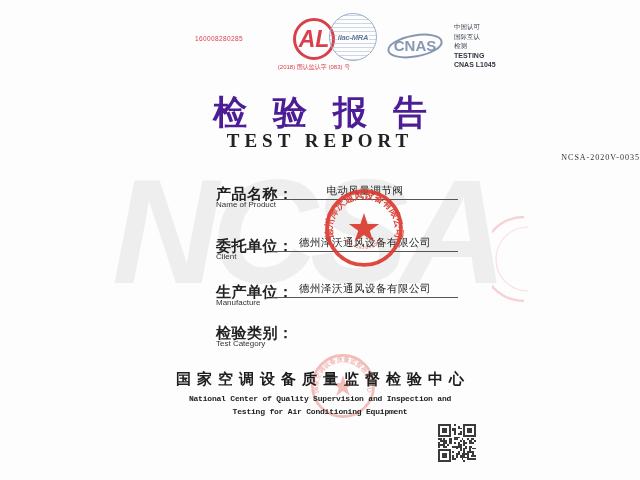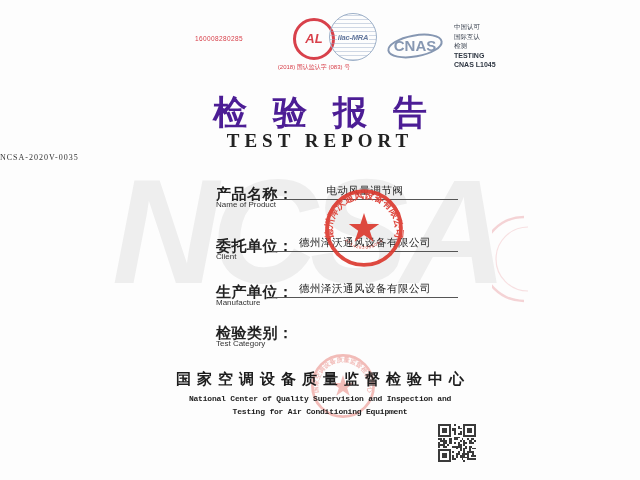--- a/index.html
+++ b/index.html
@@ -12,39 +12,39 @@
     font-weight:700;font-style:italic;letter-spacing:-8px;color:rgba(40,40,40,0.07);
     font-family:"Liberation Sans",sans-serif;user-select:none;}
 
   
   .cma{position:absolute;left:184px;top:33px;width:70px;text-align:center;}
   .cma-pill{display:inline-block;border:3px solid #d8414b;border-radius:13px;
     padding:1px 7px;color:#d8414b;font-weight:700;font-size:14px;letter-spacing:1px;}
   .cma-num{margin-top:2px;color:#d8414b;font-size:6.5px;letter-spacing:.4px;}
   .cal{position:absolute;left:266px;top:18px;width:96px;text-align:center;}
   .cal-circle{margin:0 auto;width:36px;height:36px;border:3px solid #d8414b;border-radius:50%;
-    color:#d8414b;font-weight:700;font-size:13px;line-height:36px;font-style:italic;}
+    color:#d8414b;font-weight:700;font-size:23px;line-height:36px;font-style:italic;}
   .cal-caption{margin-top:3px;color:#d8414b;font-size:6px;white-space:nowrap;}
   .ilac{position:absolute;left:329px;top:13px;width:46px;height:46px;border-radius:50%;
     border:1.5px solid #9db0c8;
     background:repeating-linear-gradient(0deg,rgba(150,168,198,.45) 0 1px,transparent 1px 4px);
     display:flex;align-items:center;justify-content:center;font-style:italic;}
   .ilac-label{background:#fdfdfd;color:#64789e;font-weight:700;font-size:7.5px;
     padding:0 1px;letter-spacing:-.2px;}
   .cnas{position:absolute;left:386px;top:32px;width:58px;height:28px;}
   .accred{position:absolute;left:454px;top:22px;font-size:6.5px;line-height:9.5px;color:#3b4350;}
   .accred .b{font-weight:700;font-size:7px;color:#2e3642;}
 
   
   .title-zh{position:absolute;left:0;top:90px;width:640px;text-align:center;
     font-size:34px;font-weight:700;color:#4c1d95;letter-spacing:26px;text-indent:26px;}
   .title-en{position:absolute;left:0;top:130px;width:640px;text-align:center;
     font-family:"Liberation Serif",serif;font-size:19px;font-weight:600;
     letter-spacing:5px;color:#222;}
-  .report-no{position:absolute;left:0;top:153px;width:640px;text-align:left;
+  .report-no{position:absolute;left:0;top:153px;width:640px;text-align:right;
     font-family:"Liberation Serif",serif;font-size:8px;letter-spacing:1px;color:#333;}
 
   
   .f-label{position:absolute;left:216px;font-size:15px;color:#222;letter-spacing:.5px;font-weight:bold;}
   .f-en{position:absolute;left:216px;font-size:8px;color:#333;}
   .f-value{position:absolute;left:272px;width:186px;height:16px;
     border-bottom:1px solid #555;text-align:center;font-size:10.5px;color:#222;
     letter-spacing:.5px;line-height:15px;}
 
   

